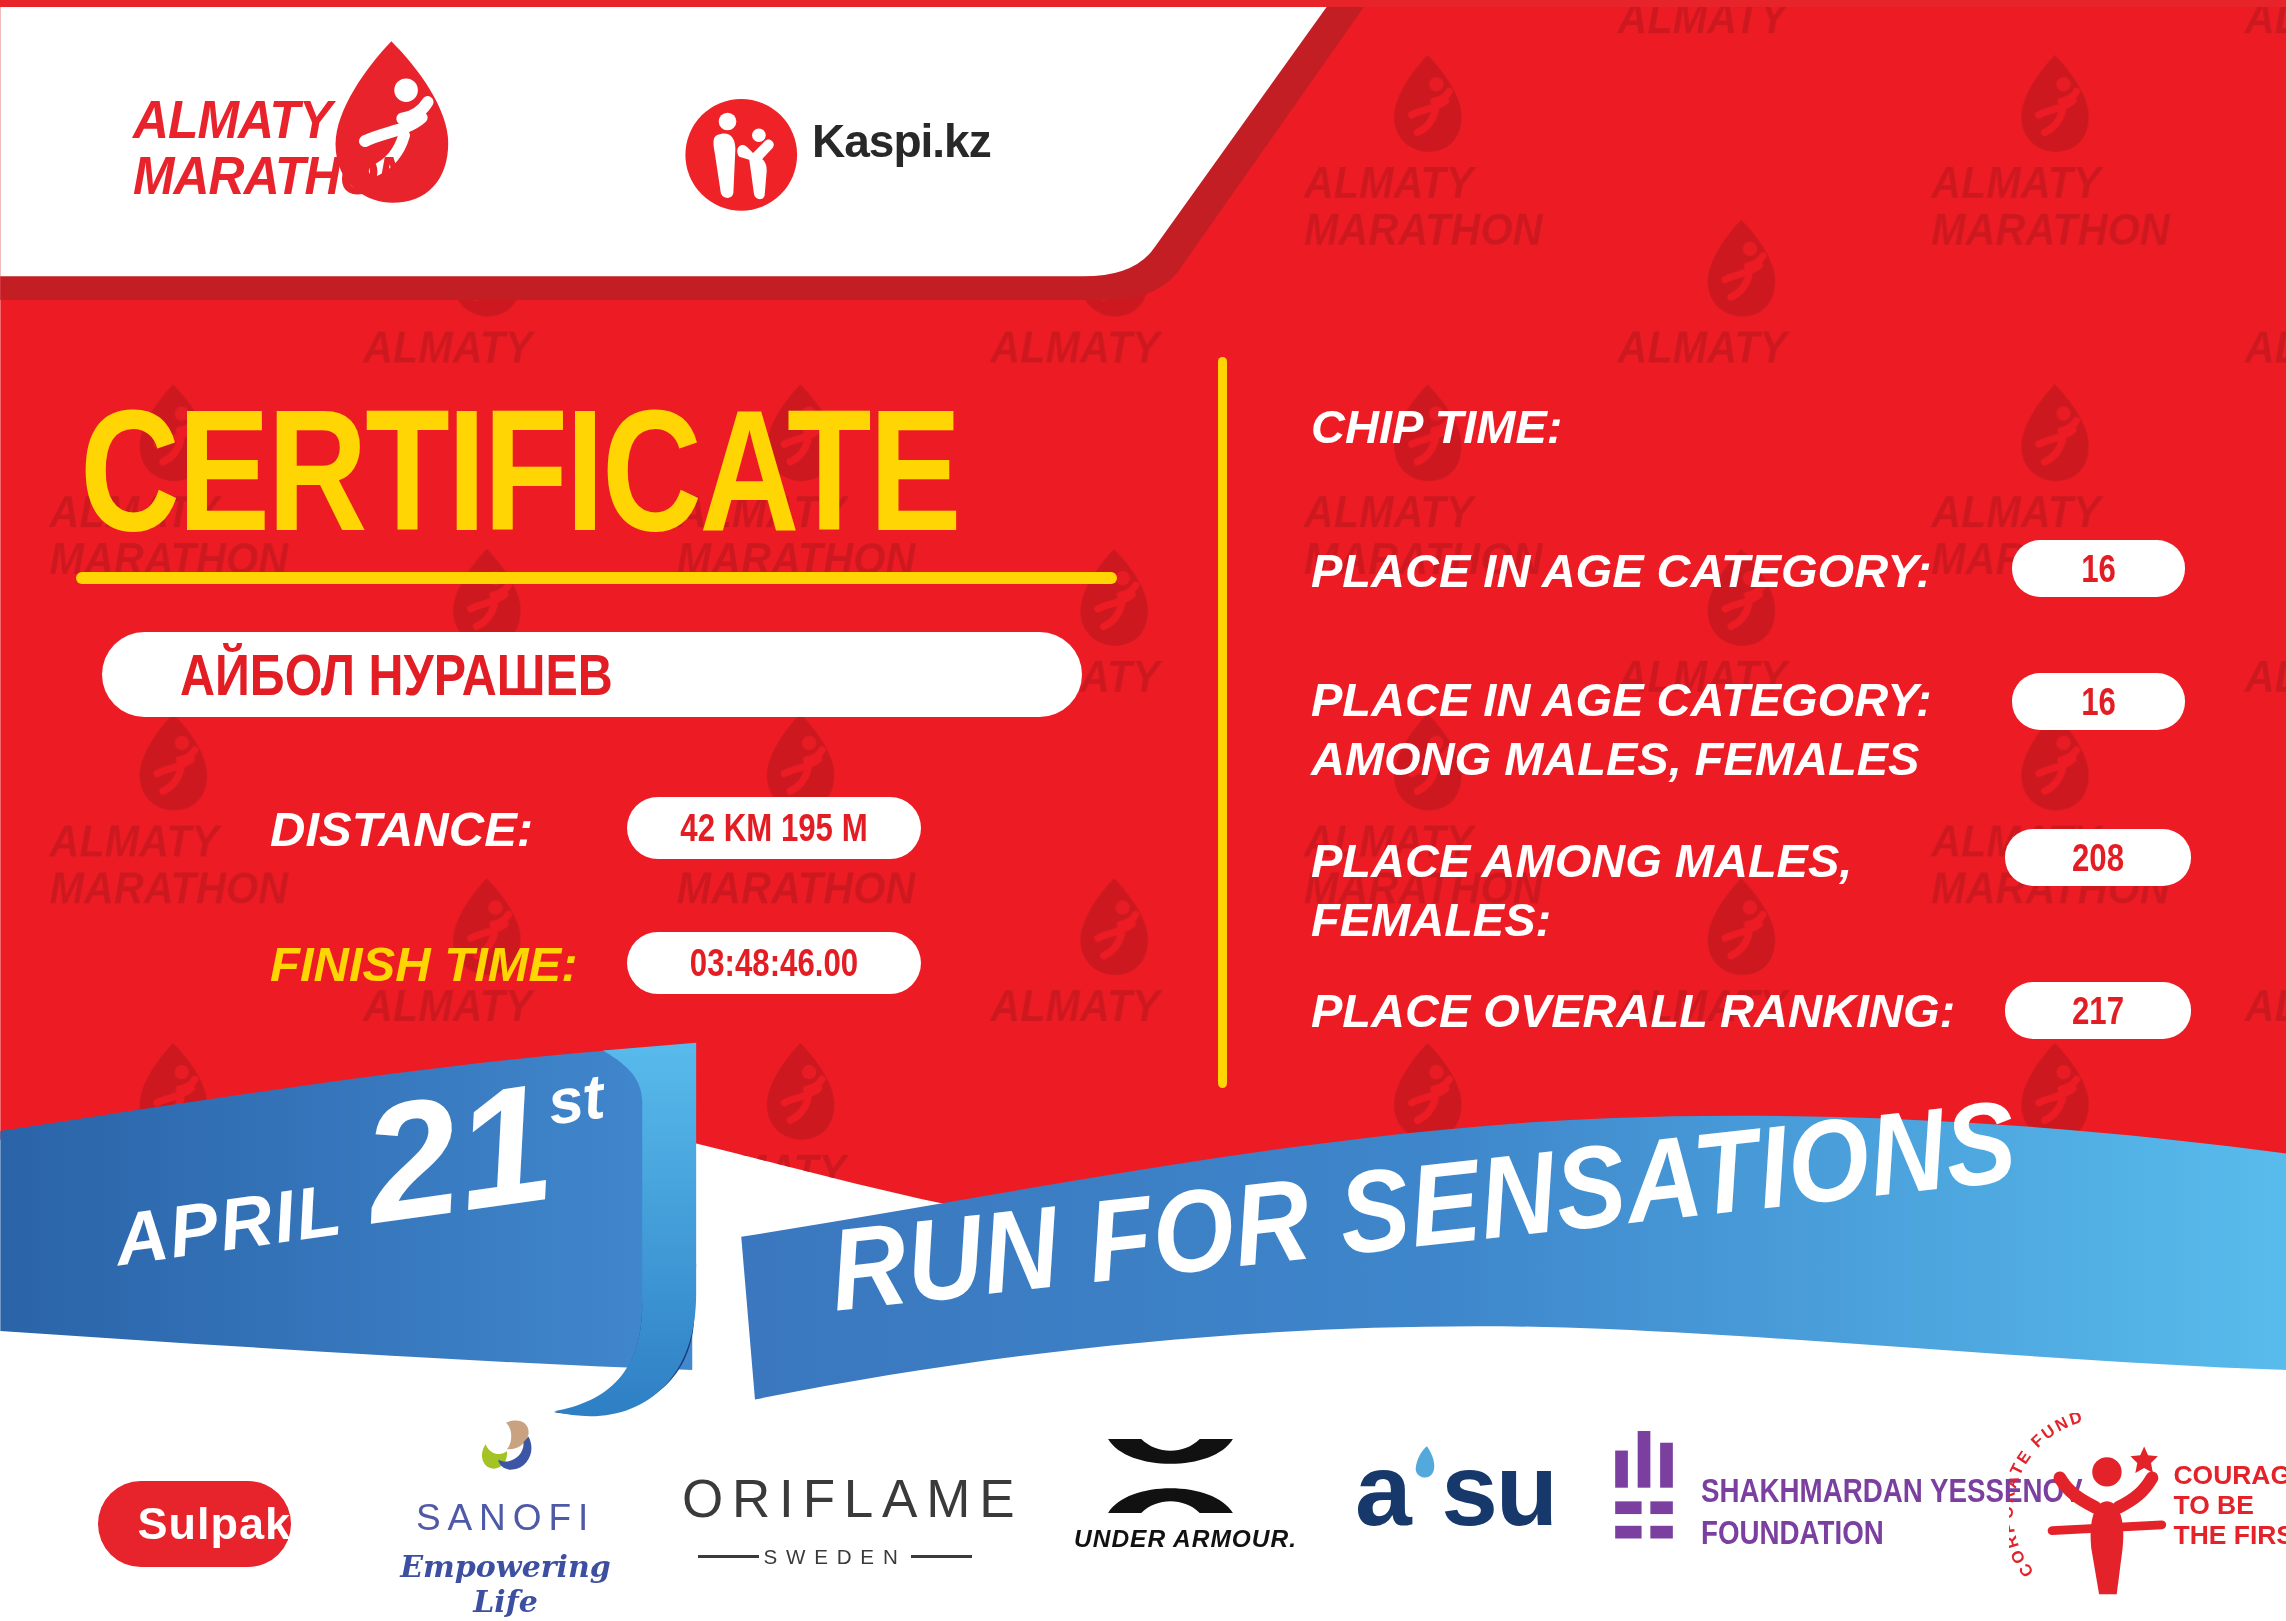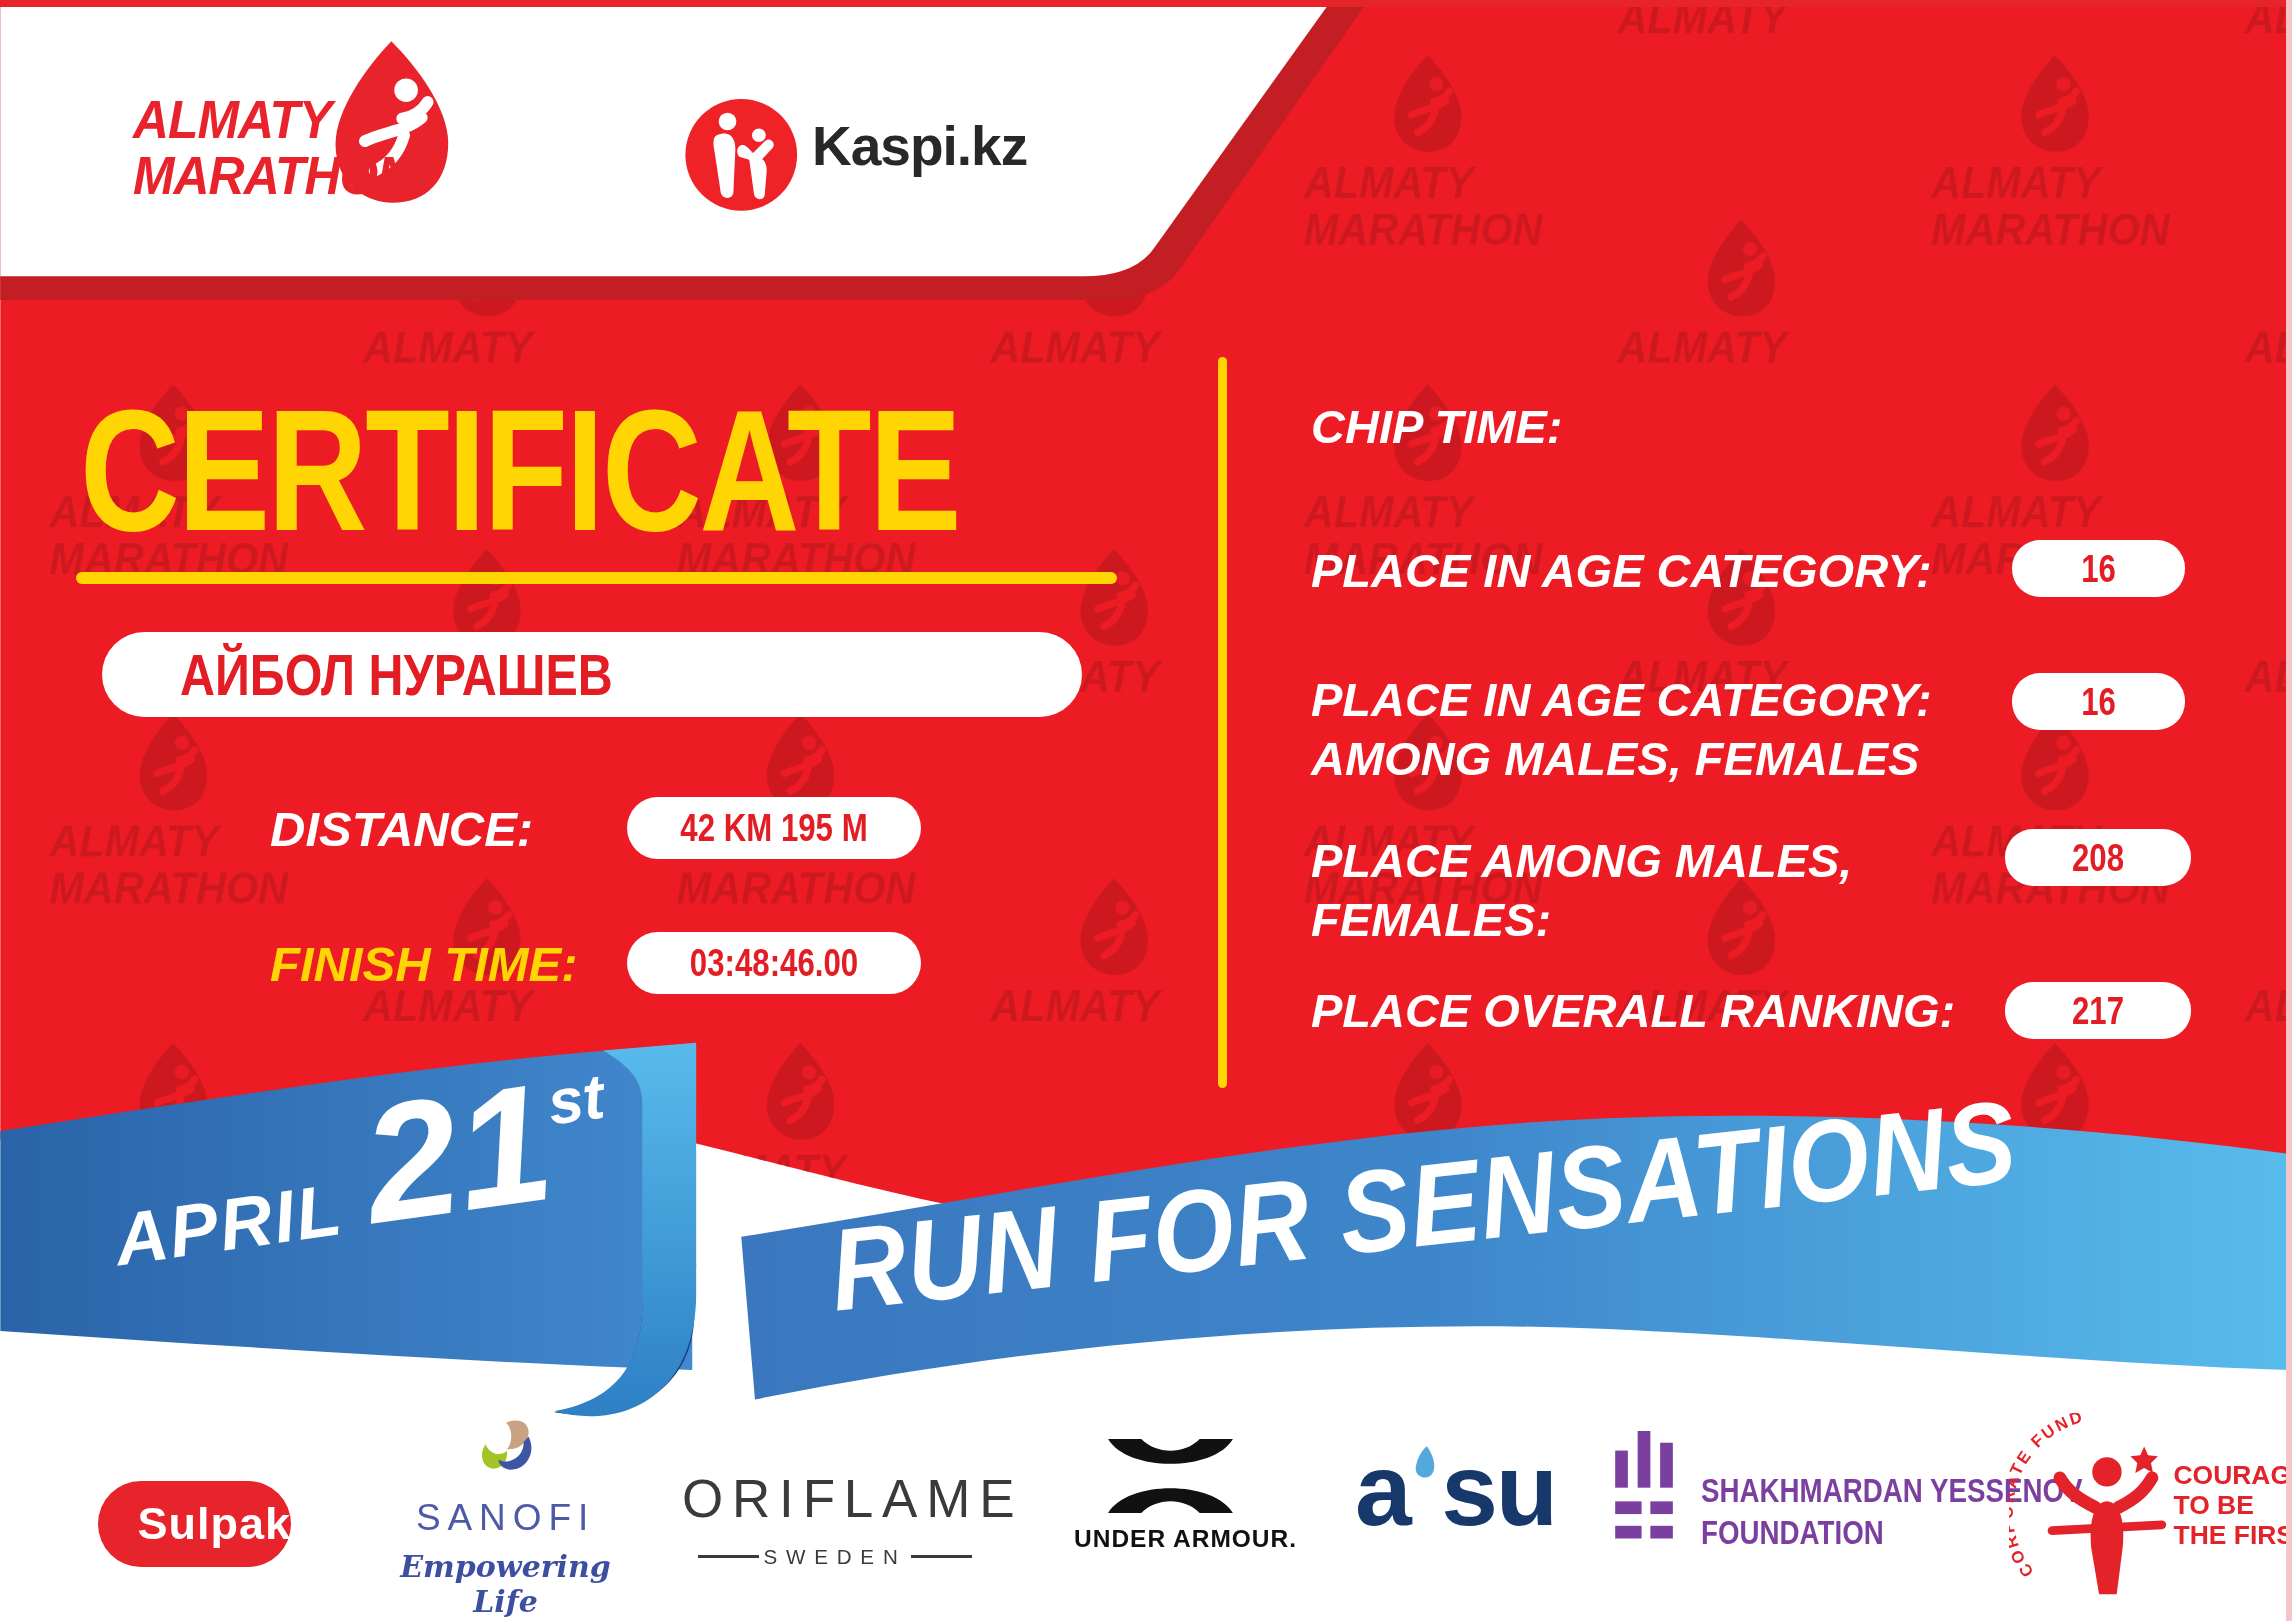--- a/index.html
+++ b/index.html
@@ -6,21 +6,21 @@
   body{width:2293px;height:1621px;overflow:hidden;background:#ffffff;
        font-family:"Liberation Sans",sans-serif;}
   .stage{position:relative;width:2293px;height:1621px;overflow:hidden;background:#fff;}
   .abs{position:absolute;}
   svg{display:block;}
 
   
   .brand-word{left:133px;top:92px;color:#e8232b;font-style:italic;font-weight:900;
               font-size:53px;line-height:56px;letter-spacing:-1px;transform:scaleX(.94);
               transform-origin:left top;}
-  .kaspi-text{left:812px;top:114px;color:#282828;font-weight:800;font-size:55px;letter-spacing:-1px;}
+  .kaspi-text{left:812px;top:114px;color:#282828;font-weight:800;font-size:46px;letter-spacing:-1px;}
 
   
   .cert-title{left:80px;top:384px;color:#ffd503;font-weight:900;font-size:173px;line-height:1;
               letter-spacing:-2.9px;transform:scaleX(.8);transform-origin:left top;white-space:nowrap;}
   .cert-underline{left:76px;top:572px;width:1041px;height:11.8px;background:#ffd503;border-radius:5.9px;}
   .name-pill{left:102px;top:632px;width:980px;height:85px;background:#fff;border-radius:43px;}
   .name-text{left:180px;top:632px;height:85px;line-height:87px;color:#e21d23;font-weight:800;
              font-size:57px;transform:scaleX(.85);transform-origin:left top;white-space:nowrap;}
   .fld-label{font-style:italic;font-weight:800;font-size:49px;line-height:51px;color:#fff;white-space:nowrap;}
   .fld-label.dist{left:270px;top:804px;}
@@ -66,21 +66,21 @@
           color:#fff;font-weight:700;font-size:45px;line-height:86px;text-align:right;letter-spacing:1px;}
   .sanofi{left:392px;top:1417px;width:227px;text-align:center;}
   .sanofi-name{color:#4f5aa7;font-weight:500;font-size:37px;letter-spacing:6.9px;margin-top:5.9px;}
   .sanofi-tag{color:#3d4fa1;font-family:"DejaVu Serif",serif;font-style:italic;font-weight:700;
               font-size:30px;margin-top:9.8px;}
   .oriflame{left:682px;top:1468px;width:306px;text-align:center;color:#3a3a3a;}
   .oriflame-name{font-weight:500;font-size:53px;letter-spacing:8.8px;}
   .oriflame-sub{display:flex;align-items:center;justify-content:center;gap:4px;margin-top:15.7px;}
   .oriflame-sub .bar{width:61px;height:2.9px;background:#3a3a3a;}
   .oriflame-sub .txt{font-size:20.6px;letter-spacing:8.8px;font-weight:500;}
-  .ua{left:1074px;top:1437px;width:192px;text-align:right;}
+  .ua{left:1074px;top:1437px;width:192px;text-align:right;font-style:italic;}
   .ua-name{color:#111;font-weight:800;font-size:24.5px;letter-spacing:1px;margin-top:9.8px;white-space:nowrap;}
   .asu{left:1355px;top:1439px;display:flex;align-items:flex-start;color:#17386b;font-weight:800;}
   .asu span{font-size:102px;line-height:1;letter-spacing:-2px;}
   .yessenov{left:1615px;top:1431px;display:flex;gap:27.4px;}
   .yessenov-text{margin-top:39px;color:#7b3fa0;font-weight:800;font-size:33px;line-height:42px;
                  transform:scaleX(.84);transform-origin:left top;white-space:nowrap;}
 
   
   .topstrip{left:0;top:0;width:2293px;height:6.9px;background:#e8242b;}
   .rightstrip{left:2286px;top:0;width:6.9px;height:1621px;background:#f5c6c8;}

